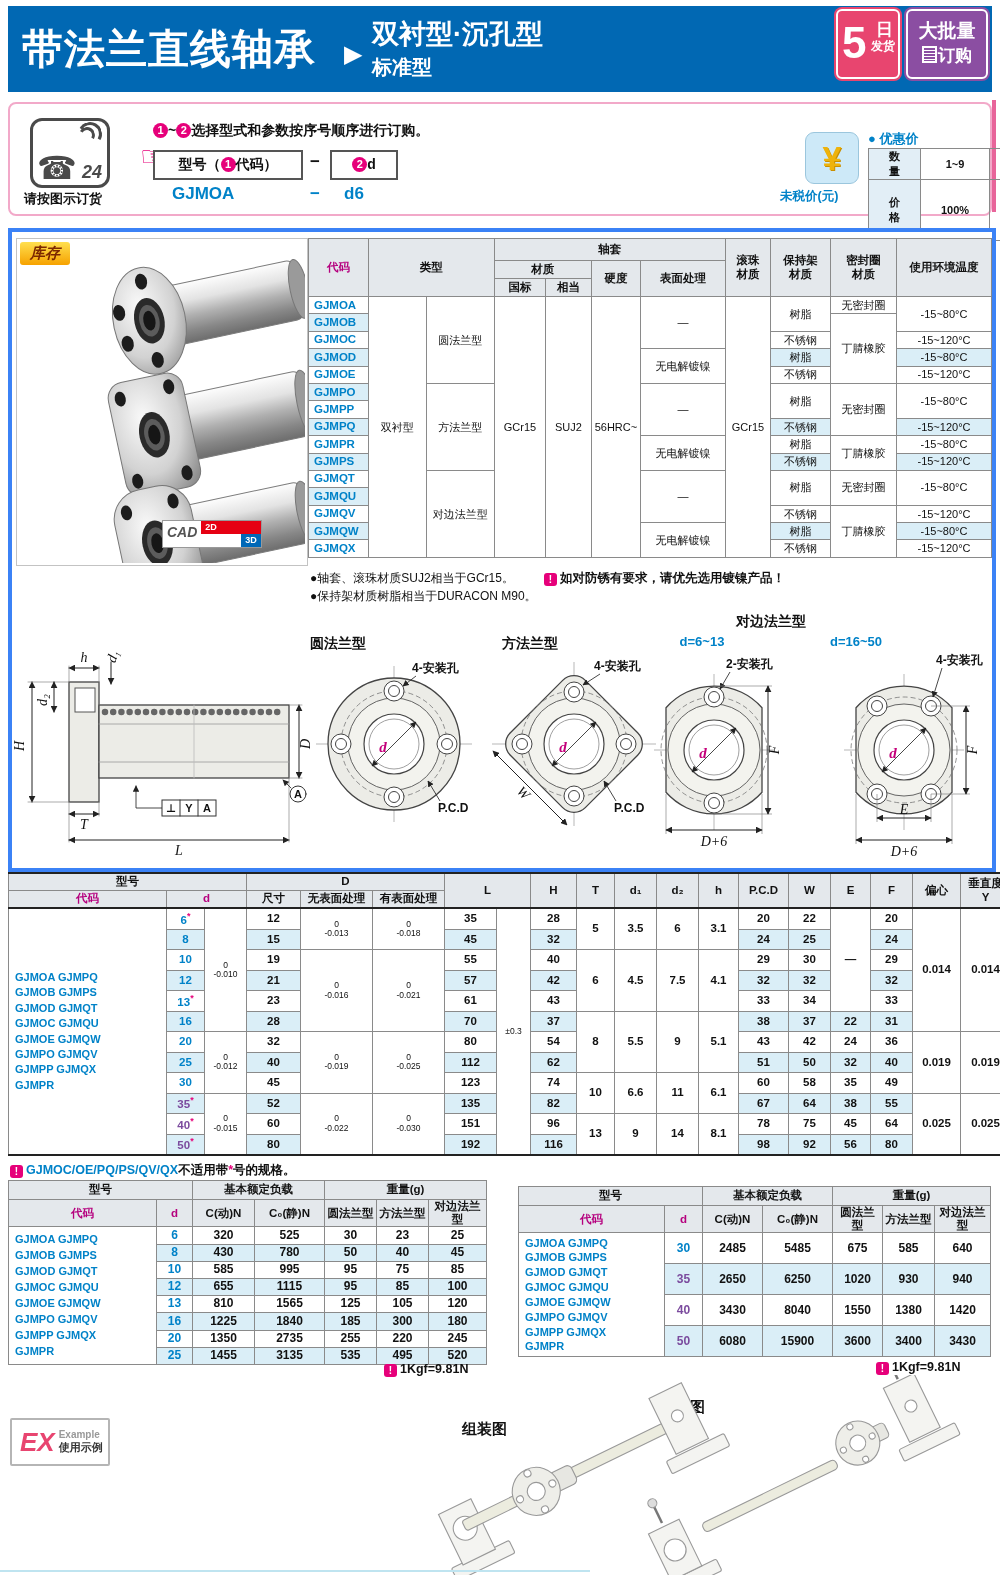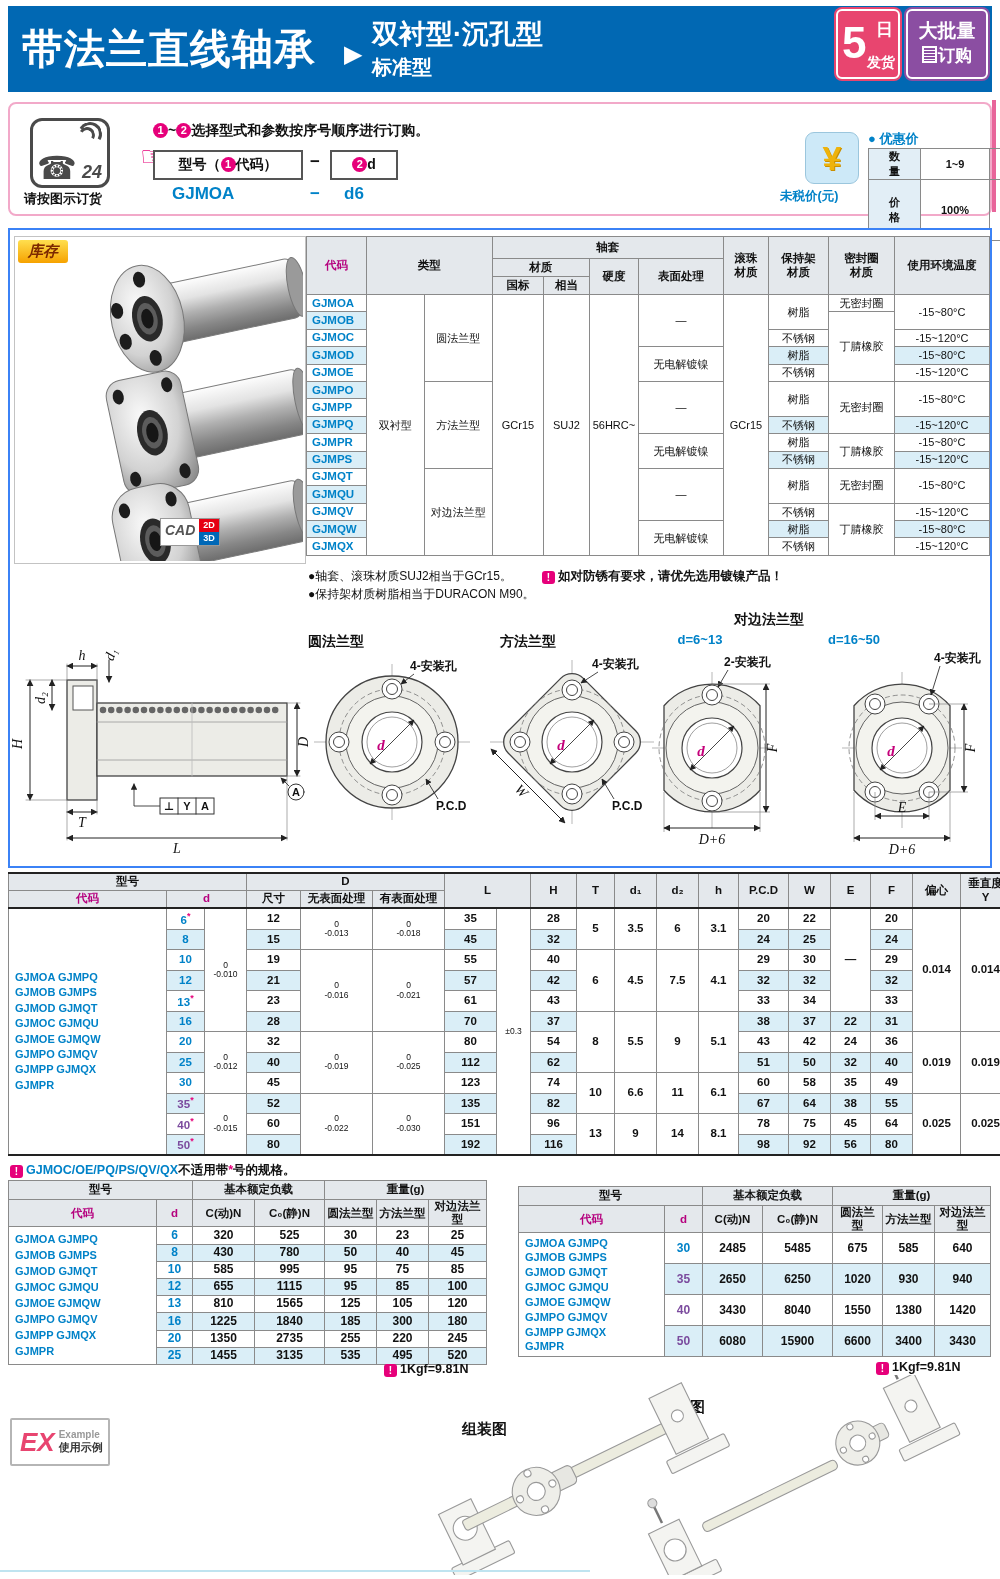--- a/index.html
+++ b/index.html
@@ -9,21 +9,21 @@
   
   .hbar{left:8px;top:6px;width:984px;height:86px;background:#0168b3;}
   .htitle{left:14px;top:16px;font-size:41px;font-weight:bold;color:#fff;letter-spacing:1px;}
   .harrow{left:336px;top:34px;font-size:24px;color:#fff;}
   .hsub{left:364px;top:10px;font-size:27px;font-weight:bold;color:#fff;}
   .hsub2{left:364px;top:48px;font-size:20px;font-weight:bold;color:#fff;}
   .badge5{left:836px;top:9px;width:60px;height:66px;background:#e8456f;border:2px solid #fff;
           box-shadow:0 0 0 2px #e8456f;border-radius:6px;color:#fff;}
   .badge5 .b5{position:absolute;left:4px;top:0px;font-size:44px;font-weight:bold;line-height:64px;}
   .badge5 .bday{position:absolute;right:5px;top:7px;font-size:17px;font-weight:bold;}
-  .badge5 .bship{position:absolute;right:3px;bottom:5px;font-size:14px;font-weight:bold;}
+  .badge5 .bship{position:absolute;right:3px;bottom:22px;font-size:12px;font-weight:bold;}
   .badgeb{left:906px;top:9px;width:78px;height:66px;background:#8b4ea2;border:2px solid #fff;
           box-shadow:0 0 0 2px #8b4ea2;border-radius:6px;color:#fff;text-align:center;}
   .badgeb .l1{margin-top:7px;font-size:19px;font-weight:bold;}
   .badgeb .l2{font-size:17px;font-weight:bold;}
   .doc-ic{display:inline-block;width:11px;height:13px;border:2px solid #fff;vertical-align:-2px;margin-right:1px;
           background:repeating-linear-gradient(#8b4ea2 0 2px,#fff 2px 3px);}
   .pinkstrip{left:992px;top:100px;width:4px;height:112px;background:#e8649a;}
   
   .obox{left:8px;top:102px;width:980px;height:110px;border:2px solid #f2a9c9;border-radius:8px;background:#fff;}
   .phone{left:20px;top:14px;width:74px;height:64px;border:3px solid #4a4a4a;border-radius:12px;}
@@ -45,29 +45,29 @@
   .pn{font-size:17px;font-weight:bold;color:#0082c8;}
   .pn1{left:162px;top:80px;} .pn2{left:300px;top:80px;} .pn3{left:334px;top:80px;}
   .ytile{left:795px;top:28px;width:52px;height:50px;background:#cde9f8;border:1px solid #9bc6dd;border-radius:9px;
          text-align:center;line-height:50px;font-size:34px;font-weight:bold;color:#eeb30c;text-shadow:1px 1px 0 #c98f00;}
   .untaxed{left:770px;top:84px;font-size:12.5px;font-weight:bold;color:#0082c8;}
   .disc{left:858px;top:26px;font-size:13px;font-weight:bold;color:#0082c8;}
   .ptable{left:858px;top:44px;border-collapse:collapse;}
   .ptable td{border:1px solid #8a8a8a;font-size:11px;font-weight:bold;text-align:center;height:17px;padding:0 20px;}
   .ptable td.lab{background:#e2eef6;}
   
-  .mainbox{left:8px;top:228px;width:980px;height:636px;border:2px solid #3b82f6;background:#fff;}
+  .mainbox{left:8px;top:228px;width:980px;height:636px;border:4px solid #3b82f6;background:#fff;}
   .photo{left:4px;top:6px;width:290px;height:326px;border:1px solid #c3c3c3;background:#fff;}
   .stock{left:8px;top:10px;background:linear-gradient(#ffdf4f,#f6a200);color:#7c2800;font-size:15px;
          font-weight:bold;padding:2px 10px;border-radius:3px;font-style:italic;}
   .cadbadge{left:150px;top:288px;display:flex;border:1px solid #999;background:#fff;}
   .cadbadge .cadtxt{font-size:14px;font-weight:bold;font-style:italic;color:#555;padding:3px 4px;}
   .cadbadge .dd{display:flex;flex-direction:column;}
   .cadbadge .d2{background:#e60012;color:#fff;font-size:9px;font-weight:bold;padding:0 4px;line-height:13px;}
-  .cadbadge .d3{background:#0068b7;color:#fff;font-size:9px;font-weight:bold;padding:0 4px;line-height:13px;}
+  .cadbadge .d3{background:#0068b7;color:#fff;font-size:9px;font-weight:bold;padding:0 4px;line-height:13px;margin-left:40px;}
   
   table.tbl{border-collapse:collapse;table-layout:fixed;background:#fff;}
   .tbl th,.tbl td{border:1px solid #8a8a8a;font-size:11px;text-align:center;padding:0 2px;
                   white-space:pre-line;line-height:1.15;overflow:hidden;}
   .tbl th{background:#e4e8ec;font-weight:bold;font-size:11.5px;}
   .tbl tbody tr:nth-child(even) td{background:#daeef7;}
   .tbl tbody td.m{background:#fff !important;}
   .tbl td.code{color:#0082c8;font-weight:bold;text-align:left;padding-left:5px;font-size:11.5px;}
   .tbl td.codes{color:#0082c8;font-weight:bold;text-align:left;padding-left:6px;font-size:11px;line-height:1.4;}
   .tbl td.dval{color:#0082c8;font-weight:bold;}
@@ -941,21 +941,21 @@
           <td>3430</td>
           <td>8040</td>
           <td>1550</td>
           <td>1380</td>
           <td>1420</td>
         </tr>
         <tr>
           <td class="dpurple">50</td>
           <td>6080</td>
           <td>15900</td>
-          <td>6600</td>
+          <td>3600</td>
           <td>3400</td>
           <td>3430</td>
         </tr>
       </tbody>
   </table>
 
   <div class="abs kgf kgfL"><span class="warn-ic">!</span><span>1Kgf=9.81N</span></div>
   <div class="abs kgf kgfR"><span class="warn-ic">!</span><span>1Kgf=9.81N</span></div>
 
   <div class="abs exbadge">

